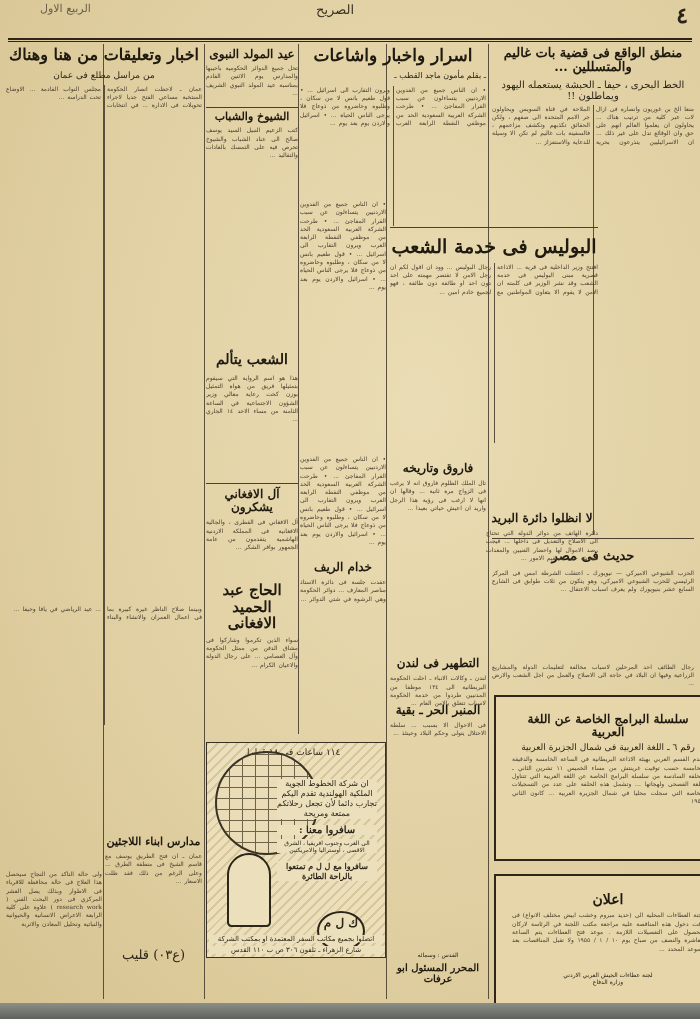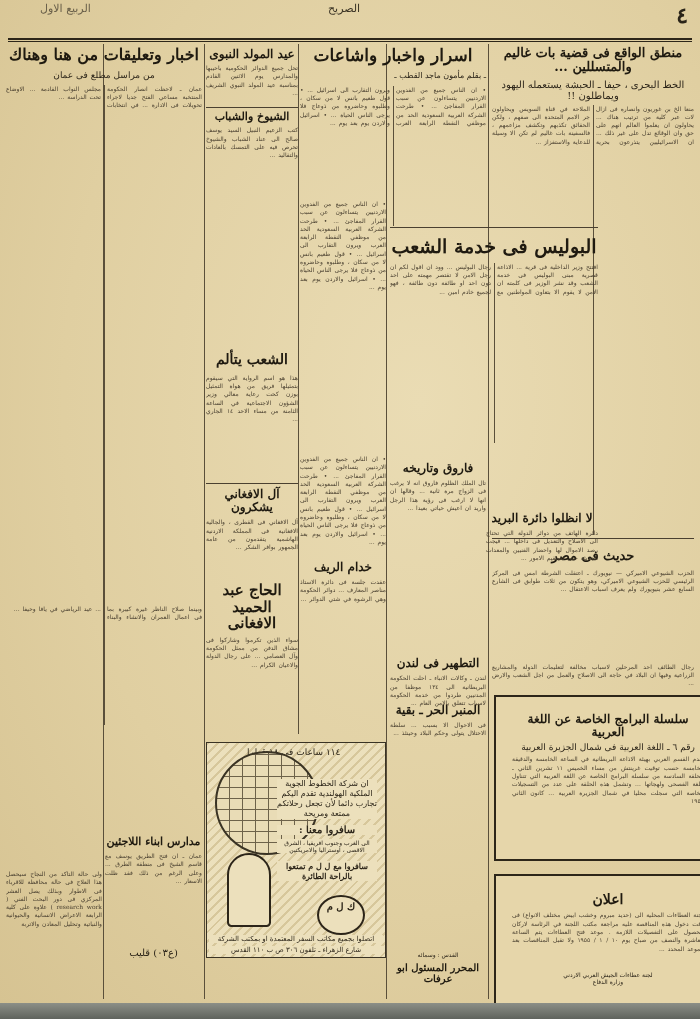--- a/index.html
+++ b/index.html
@@ -2,21 +2,21 @@
 <html><head>
 <meta charset="utf-8">
 <style>
   html,body{margin:0;padding:0;}
   body{width:700px;height:1019px;overflow:hidden;background:#6b6f6a;font-family:"DejaVu Serif",serif;}
   .page{position:absolute;left:0;top:0;width:700px;height:1005px;background:#e3d3a8;
         background-image:radial-gradient(ellipse at 60% 40%, #eadcb4 0%, #e0cfa1 60%, #d6c392 100%);}
   .edge{position:absolute;left:0;top:1003px;width:700px;height:16px;background:linear-gradient(#8c8f87,#5f635d);}
   .hdr{position:absolute;top:0;left:0;width:700px;height:40px;}
   .pg-num{position:absolute;right:12px;top:2px;font-size:22px;color:#2a2418;font-weight:bold;}
-  .hdr-center{position:absolute;left:328px;top:2px;font-size:11px;color:#3a3324;}
+  .hdr-center{position:absolute;left:316px;top:2px;font-size:13px;color:#3a3324;}
   .hdr-left{position:absolute;left:40px;top:2px;font-size:11px;color:#6a604a;}
   .rule{position:absolute;left:8px;top:38px;width:684px;height:2px;background:#2d2619;}
   .rule2{position:absolute;left:8px;top:41px;width:684px;height:1px;background:#2d2619;}
   .col{position:absolute;top:44px;direction:rtl;color:#2c2519;}
   .vline{position:absolute;top:44px;width:1px;background:#5a4f3a;}
   .head{font-weight:bold;text-align:center;color:#1f1a10;line-height:1.1;}
   .sub{text-align:center;color:#2c2519;}
   .text{font-size:6px;line-height:8.3px;color:#4a4030;text-align:justify;overflow:hidden;word-spacing:1px;}
   .hr{height:1px;background:#4a4030;margin:3px 0;}
   .box{border:2px solid #2d2619;padding:16px;}
@@ -130,38 +130,38 @@
   </div>
 
   <div class="ad" style="left:206px;top:742px;width:178px;height:214px;">
     <div style="position:absolute;top:4px;left:40px;font-size:9px;color:#2c2519;">١١٤ ساعات فى ١٨ قطرا</div>
     <div class="globe" style="left:8px;top:8px;width:100px;height:100px;"></div>
     <div class="ad-text" style="top:36px;">ان شركة الخطوط الجوية الملكية الهولندية تقدم اليكم تجارب دائما لأن تجعل رحلاتكم ممتعة ومريحة</div>
     <div class="ad-text" style="top:82px;font-weight:bold;font-size:10px;">سافروا معنا :</div>
     <div class="ad-text" style="top:96px;font-size:6px;line-height:7px;">الى الغرب وجنوب افريقيا ، الشرق الاقصى ، اوستراليا والامريكتين</div>
     <div class="ad-text" style="top:118px;font-weight:bold;">سافروا مع ل ل م تمتعوا بالراحة الطائرة</div>
     <div style="position:absolute;left:20px;top:110px;width:40px;height:70px;border:2px solid #2c2519;border-radius:30px 30px 6px 6px;background:#ece0bc;"></div>
-    <div style="position:absolute;right:20px;top:152px;width:44px;height:36px;border:2px solid #2c2519;border-radius:50%;background:#ece0bc;text-align:center;font-size:10px;font-weight:bold;line-height:20px;color:#2c2519;">
+    <div style="position:absolute;right:20px;top:168px;width:44px;height:36px;border:2px solid #2c2519;border-radius:50%;background:#ece0bc;text-align:center;font-size:12px;font-weight:bold;line-height:20px;color:#2c2519;">
       <span>ك ل م</span>
     </div>
     <div style="position:absolute;left:2px;right:2px;bottom:14px;font-size:7px;text-align:center;background:#ece0bc;color:#2c2519;">اتصلوا بجميع مكاتب السفر المعتمدة او بمكتب الشركة</div>
     <div style="position:absolute;left:2px;right:2px;bottom:3px;font-size:7px;text-align:center;background:#ece0bc;color:#2c2519;">شارع الزهراء ـ تلفون ٣٠٦ ص ب ١١٠ القدس</div>
   </div>
 
   <div class="col" style="left:6px;width:196px;">
     <div class="head" style="font-size:16px;margin-top:2px;">اخبار وتعليقات من هنا وهناك</div>
     <div class="sub" style="font-size:9px;margin-top:6px;">من مراسل مطلع فى عمان</div>
     <div class="text" style="height:520px;margin-top:5px;column-count:2;column-gap:6px;column-rule:1px solid #5a4f3a;">عمان ـ لاحظت انصار الحكومة المنتخبة مساعي الفتح جديا لاجراء تحويلات فى الادارة ... في انتخابات مجلس النواب القادمة ... الاوضاع تحت الدراسة ...</div>
     <div class="text" style="height:120px;column-count:2;column-gap:6px;column-rule:1px solid #5a4f3a;">وبينما صلاح الناظر غيرة كبيرة بما فى اعمال العمران والانشاء والبناء ... عيد الرياضي في يافا وحيفا ...</div>
   </div>
 
   <div class="col" style="left:105px;top:836px;width:97px;">
     <div class="head" style="font-size:11px;margin-bottom:4px;">مدارس ابناء اللاجئين</div>
     <div class="text" style="height:95px;">عمان ـ ان فتح الطريق يوسف مع قاسم الشيخ فى منطقة الطرق ... وعلى الرغم من ذلك فقد ظلت الاسعار ...</div>
-    <div class="sub" style="font-size:10px;">(ع٠٣) قليب</div>
+    <div class="sub" style="font-size:13px;">(ع٠٣) قليب</div>
   </div>
 
   <div class="col" style="left:6px;top:870px;width:96px;">
     <div class="text" style="height:100px;">ولى حالة التاكد من النجاح سيحصل هذا العلاج فى حالة محافظة للاقرباء فى الاطوار وبذلك يصل العشر المركزي فى دور البحث الفني ( research work ) علاوة على كلية الرابعة الاعراض الانسانية والحيوانية والنباتية وتحليل المعادن والاتربة</div>
   </div>
 
 </div>
 <div class="edge"></div>
 
 </body></html>

